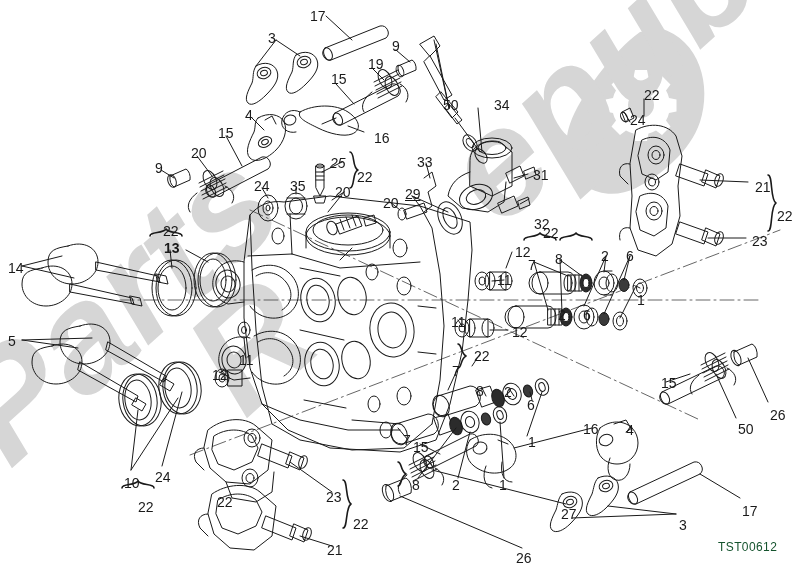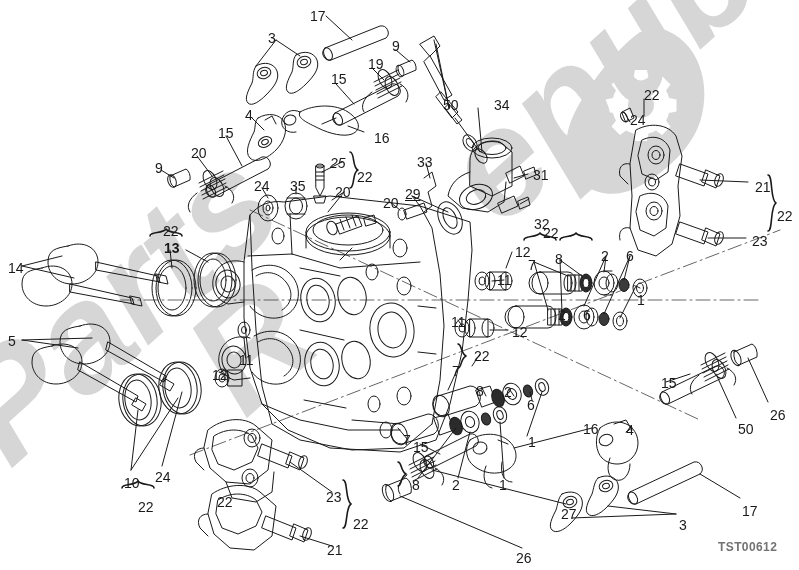--- a/index.html
+++ b/index.html
@@ -2,22 +2,22 @@
 <html><head>
 <meta charset="utf-8">
 <title>Parts Diagram</title>
 <style>
   html,body{margin:0;padding:0;background:#fff;}
   body{width:799px;height:570px;overflow:hidden;font-family:"Liberation Sans",sans-serif;}
   #stage{position:relative;width:799px;height:570px;background:#ffffff;overflow:hidden;}
   #stage svg{position:absolute;left:0;top:0;}
   .lbl{position:absolute;font-family:"Liberation Sans",sans-serif;font-size:14px;color:#1a1a1a;
        line-height:1;white-space:nowrap;user-select:none;}
-  .code{position:absolute;font-family:"Liberation Sans",sans-serif;font-size:12px;color:#737373;
-        letter-spacing:.4px;font-weight:bold;}
+  .code{position:absolute;font-family:"Liberation Sans",sans-serif;font-size:12px;color:#14532d;
+        letter-spacing:.4px;}
   .wm{position:absolute;pointer-events:none;}
 </style>
 </head>
 <body>
 
 <div id="stage">
 
   <svg class="wm" width="799" height="570" viewBox="0 0 799 570">
     <defs>
       <clipPath id="gearclip">

